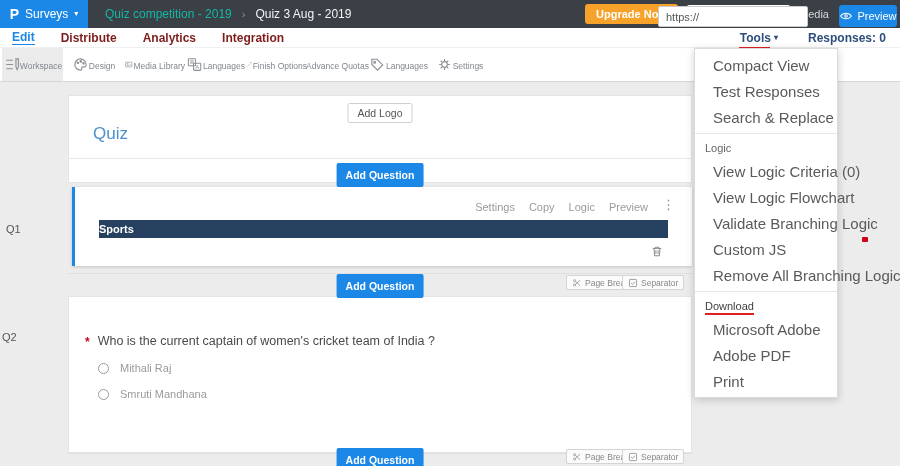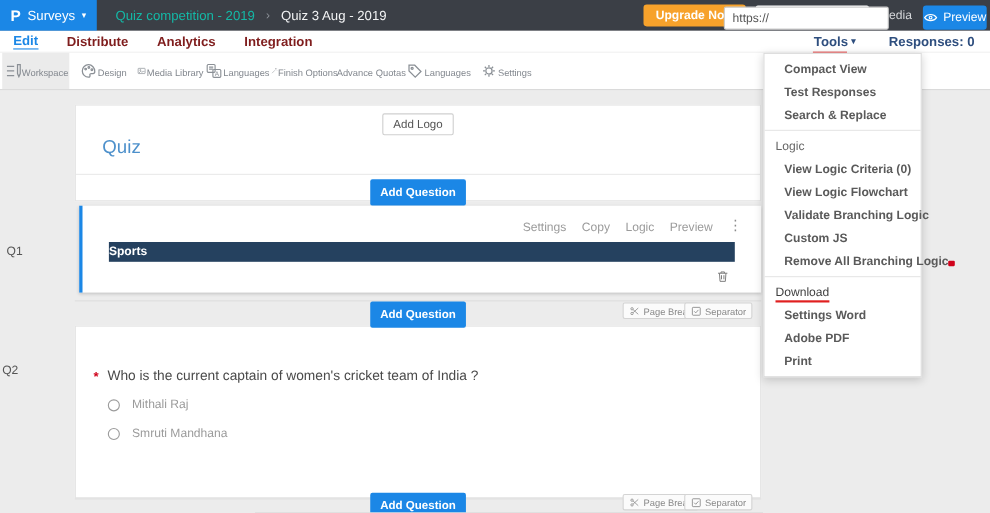--- a/index.html
+++ b/index.html
@@ -60,21 +60,21 @@
   .url-input { position:absolute; left:658px; top:6px; width:150px; height:21px;
     border:1px solid #CBCBCB; border-radius:2px; font-size:11px; color:#555;
     padding:0 7px; font-family:"Liberation Sans", sans-serif; outline:none; background:#fff; }
   .preview-btn { position:absolute; left:839px; top:5px; width:58px; height:22px;
     background:#1B87E6; border:none; border-radius:3px; color:#fff; font-size:11px;
     display:flex; align-items:center; justify-content:center; gap:4px; cursor:pointer; }
 
   
   .tools-menu { position:absolute; left:694px; top:48px; width:144px; background:#fff;
     border:1px solid #DBDBDB; box-shadow:0 2px 8px rgba(0,0,0,.18); z-index:30; padding:3px 0; }
-  .menu-item { font-size:11px; color:#5A5A5A; padding:4.5px 6px 4.5px 18px; cursor:pointer; white-space:nowrap;font-weight:bold; }
+  .menu-item { font-size:15px; color:#5A5A5A; padding:4.5px 6px 4.5px 18px; cursor:pointer; white-space:nowrap; }
   .menu-header { font-size:11px; color:#666; padding:4.5px 6px 4.5px 10px; white-space:nowrap; }
   .menu-header.annotated { color:#3F3F3F; }
   .menu-header.annotated .hl { border-bottom:2px solid #E02020; padding-bottom:1px; }
   .menu-divider { border-top:1px solid #E6E6E6; margin:3px 0; }
 
   
   .card { position:absolute; background:#fff; border:1px solid #E4E4E4; }
   .card-title-block { left:68px; top:95px; width:624px; height:88px; }
   .add-logo-btn { position:absolute; left:50%; transform:translateX(-50%); top:7px;
     background:#fff; border:1px solid #CFCFCF; border-radius:2px; font-size:10.5px;
@@ -371,20 +371,20 @@
     <div class="menu-header">Logic</div>
     <div class="menu-item">View Logic Criteria (0)</div>
     <div class="menu-item">View Logic Flowchart</div>
     <div class="menu-item">Validate Branching Logic</div>
     <div class="menu-item">Custom JS</div>
     <div class="menu-item">Remove All Branching Logic</div>
     <div class="menu-divider"></div>
     <div class="menu-header annotated">
       <span class="hl">Download</span>
     </div>
-    <div class="menu-item">Settings Word</div>
+    <div class="menu-item">Microsoft Adobe</div>
     <div class="menu-item">Adobe PDF</div>
     <div class="menu-item">Print</div>
   </div>
 
   <div class="red-dot"></div>
 
 </div>
 
 </body></html>

